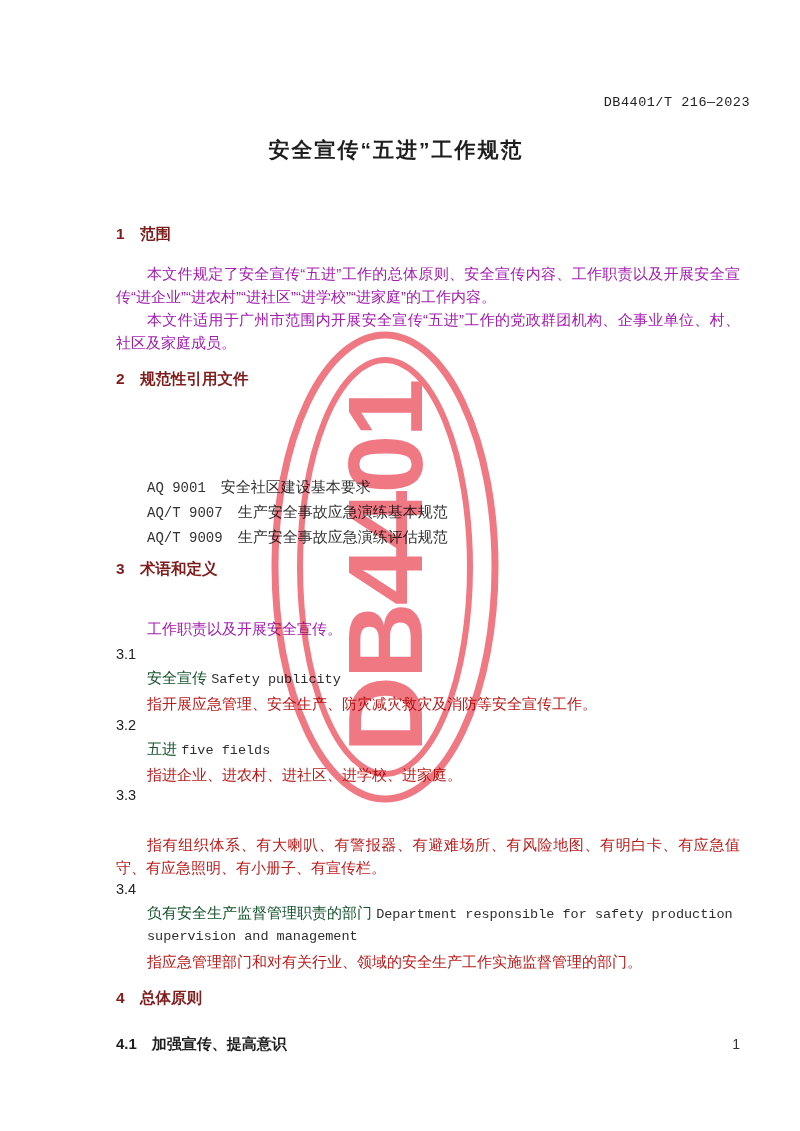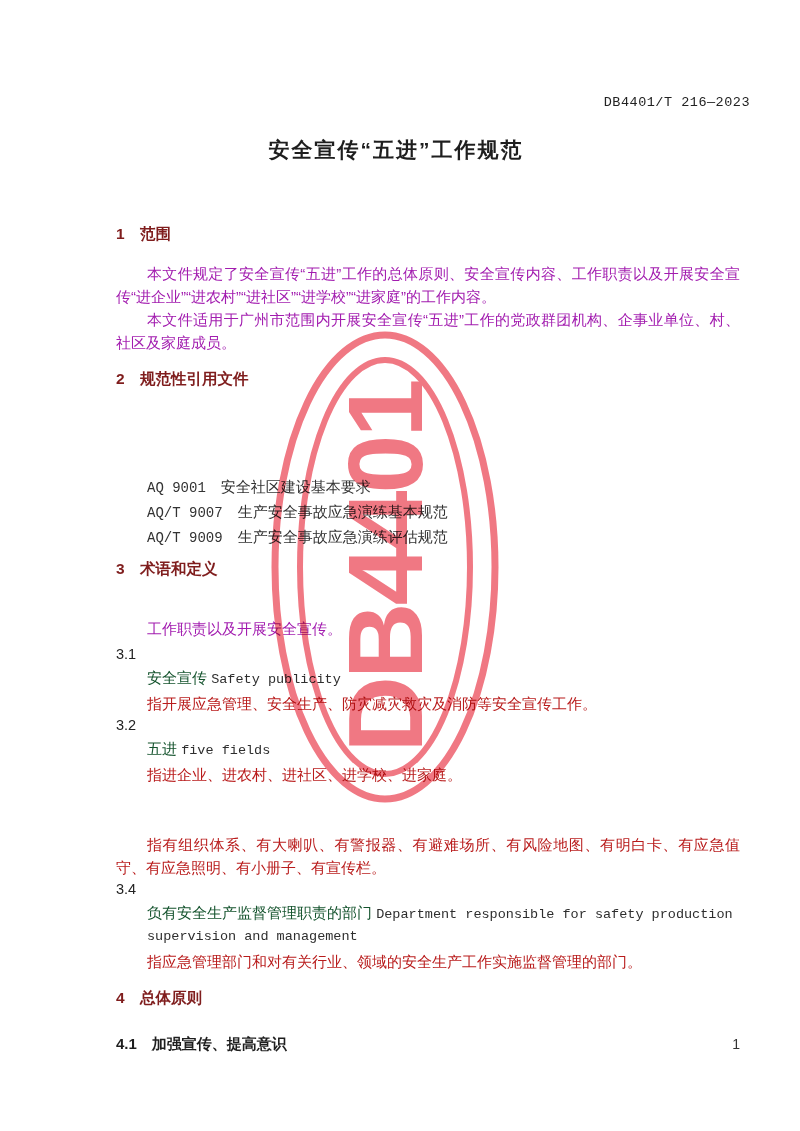--- a/index.html
+++ b/index.html
@@ -115,20 +115,21 @@
   </div>
   <div class="abs def-text" style="top:692px">指开展应急管理、安全生产、防灾减灾救灾及消防等安全宣传工作。</div>
 
   <div class="abs term-num" style="top:716px">3.2</div>
   <div class="abs term-line" style="top:739px">
     <span class="term-zh">五进</span>
     <span class="term-en">five fields</span>
   </div>
   <div class="abs def-text" style="top:763px">指进企业、进农村、进社区、进学校、进家庭。</div>
 
+  <div class="abs term-num" style="top:786px">3.3</div>
   <div class="abs def-text" style="top:833px">指有组织体系、有大喇叭、有警报器、有避难场所、有风险地图、有明白卡、有应急值守、有应急照明、有小册子、有宣传栏。</div>
 
   <div class="abs term-num" style="top:880px">3.4</div>
   <div class="abs term-line" style="top:903px">
     <span class="term-zh">负有安全生产监督管理职责的部门</span>
     <span class="term-en">Department responsible for safety production supervision and management</span>
   </div>
   <div class="abs def-text" style="top:950px">指应急管理部门和对有关行业、领域的安全生产工作实施监督管理的部门。</div>
 
   <div class="abs sec-heading" style="top:988px">4　总体原则</div>

